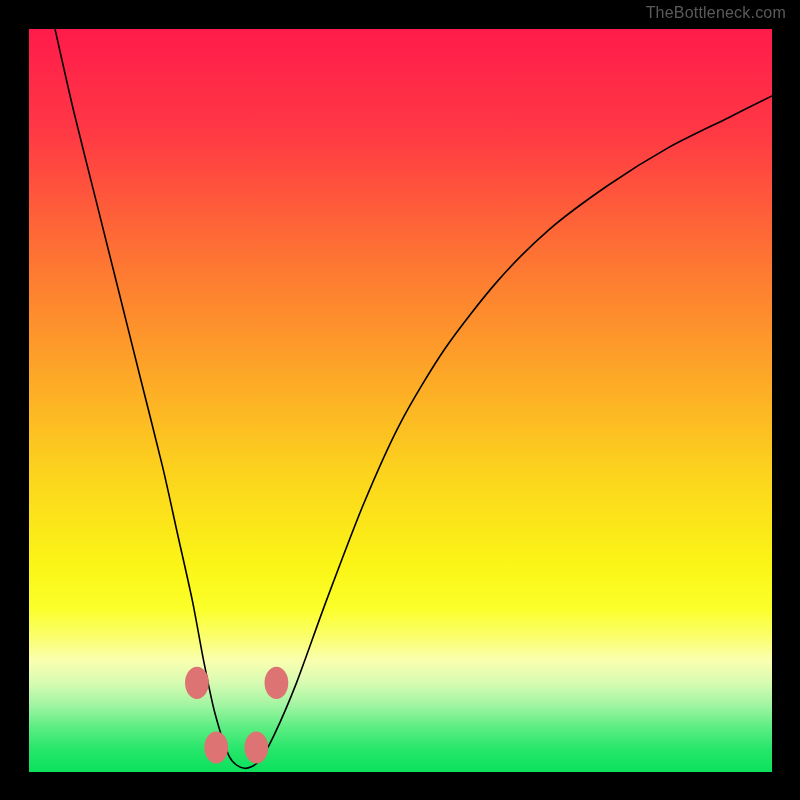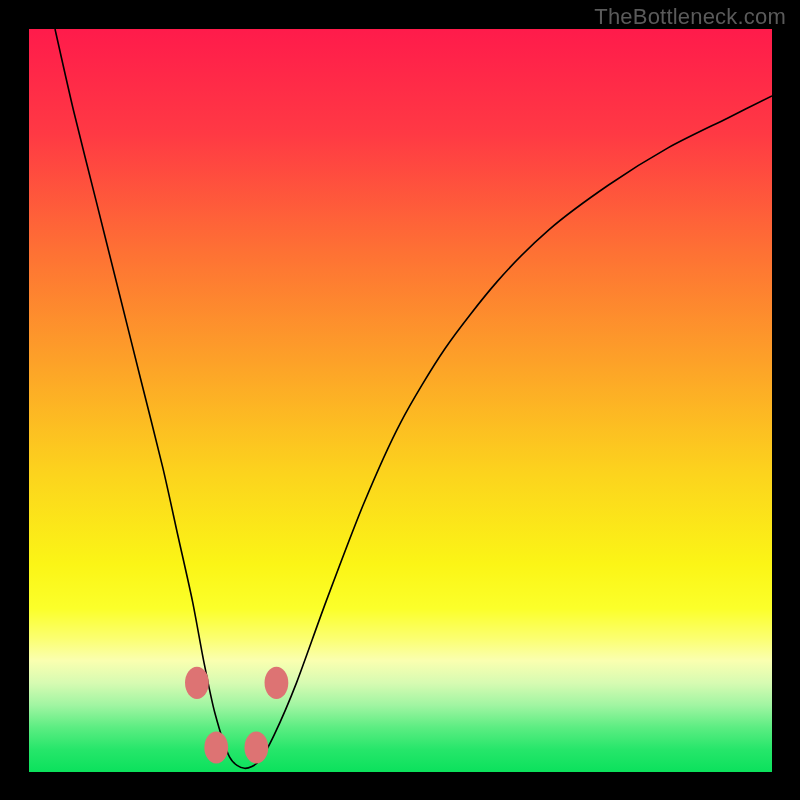--- a/index.html
+++ b/index.html
@@ -35,21 +35,21 @@
   }
   .nodes {
     position: absolute;
     inset: 0;
   }
   .watermark {
     position: absolute;
     top: 4px;
     right: 14px;
     color: #5a5a5a;
-    font-size: 22px;
+    font-size: 16px;
     font-weight: 500;
     letter-spacing: 0.2px;
   }
 </style>
 </head>
 <body>
 
 <div class="frame">
 
   <div class="plot-area">

